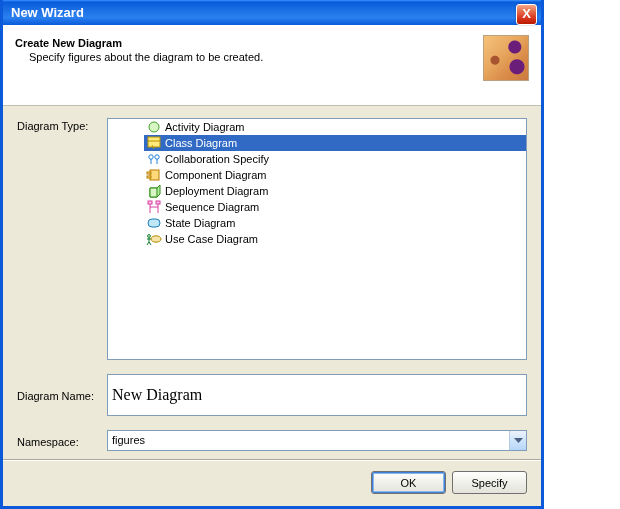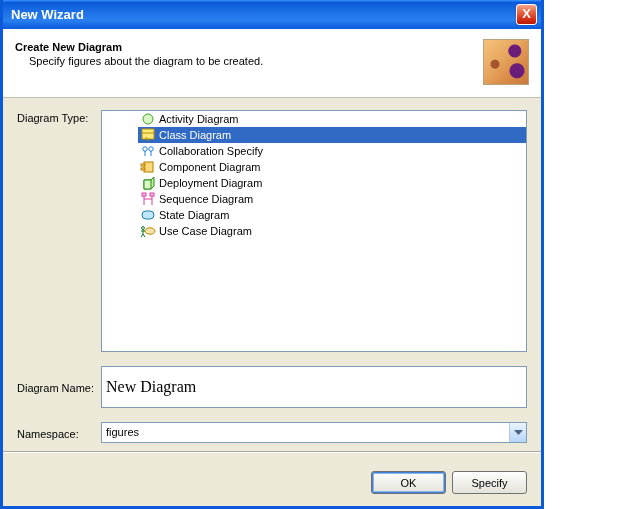--- a/index.html
+++ b/index.html
@@ -46,21 +46,21 @@
     font-weight: bold;
     font-family: Arial, sans-serif;
     text-align: center;
     line-height: 18px;
     font-size: 13px;
     cursor: pointer;
     box-shadow: 0 0 2px rgba(0,0,0,.3);
   }
   .banner {
     background: #fff;
-    padding: 10px 12px 12px 12px;
+    padding: 10px 12px 24px 12px;
     display: flex;
     align-items: flex-start;
     justify-content: space-between;
     border-bottom: 1px solid #c0c0b0;
   }
   .banner-text { padding-top: 2px; }
   .banner-title { font-weight: bold; font-size: 11px; }
   .banner-sub { margin-left: 14px; margin-top: 2px; font-size: 11px; }
   .banner-img {
     width: 46px;
@@ -75,20 +75,21 @@
   .content {
     flex: 1;
     padding: 12px 14px 8px 14px;
     display: flex;
     flex-direction: column;
     gap: 14px;
   }
   .row {
     display: flex;
     align-items: flex-start;
+    gap: 6px;
   }
   .label-cell {
     width: 84px;
     text-align: left;
     font-size: 11px;
     padding-top: 2px;
   }
   .listbox {
     flex: 1;
     height: 242px;
@@ -150,21 +151,20 @@
     height: 2px;
     border-top: 1px solid #aca899;
     border-bottom: 1px solid #fff;
     margin: 0;
   }
   .button-row {
     padding: 10px 14px 12px 0;
     display: flex;
     justify-content: flex-end;
     gap: 6px;
-    margin-top: 8px;
   }
   .btn {
     width: 75px;
     height: 23px;
     font-family: Tahoma, Arial, sans-serif;
     font-size: 11px;
     background: linear-gradient(to bottom,#ffffff 0%,#f0f0ea 50%,#e3e3db 100%);
     border: 1px solid #707070;
     border-radius: 3px;
     cursor: pointer;

